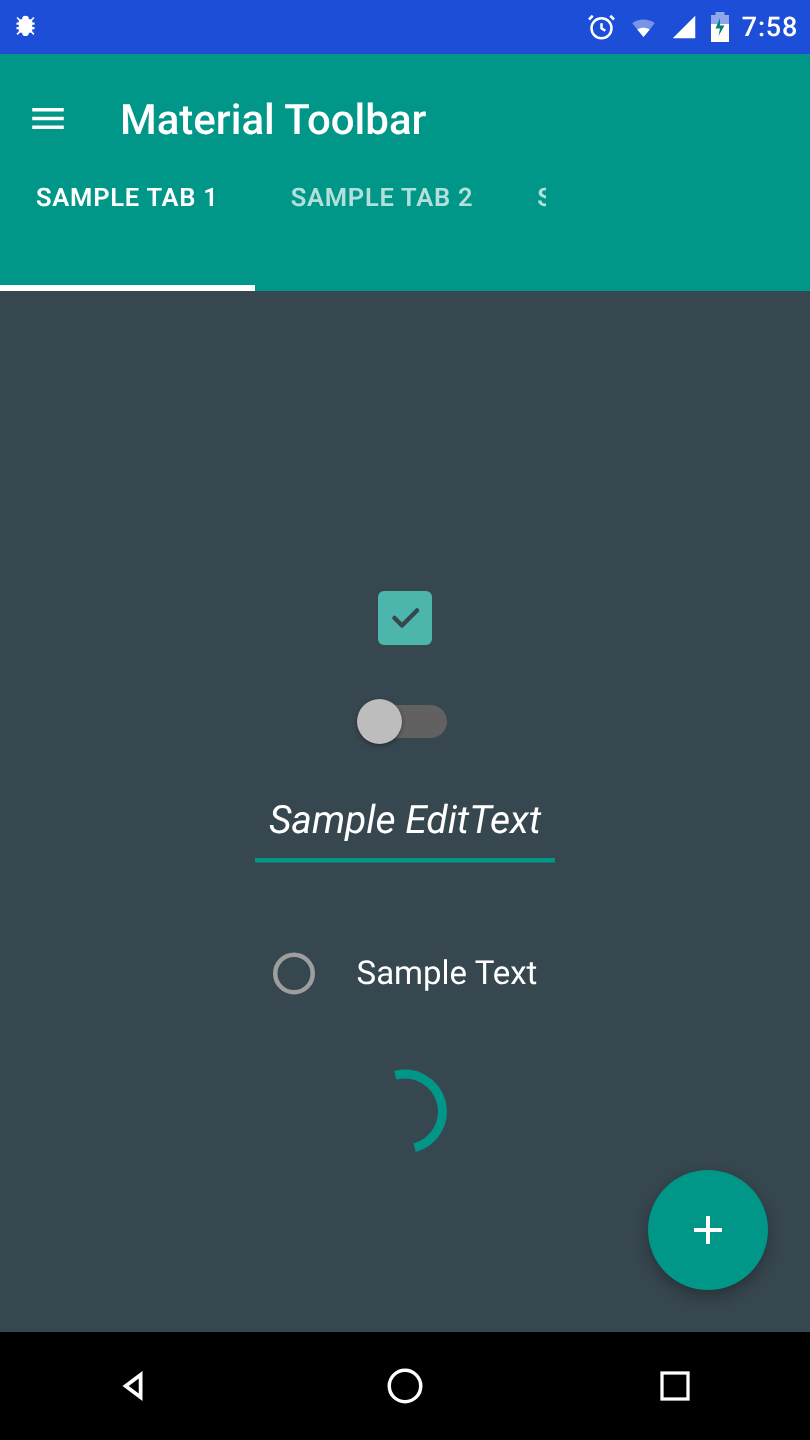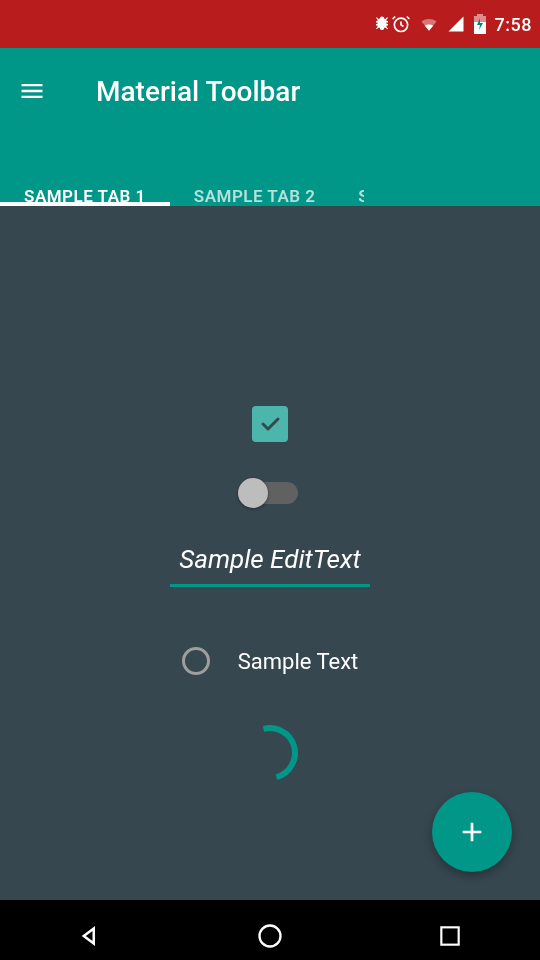--- a/index.html
+++ b/index.html
@@ -1,39 +1,39 @@
 <!DOCTYPE html>
 <html><head>
   <meta charset="utf-8">
   <style>
     * { margin: 0; padding: 0; box-sizing: border-box; font-family: Roboto, Arial, sans-serif; }
     html, body { width: 540px; height: 960px; overflow: hidden; }
     body { background: #000; }
 
     .status-bar {
-      height: 48px;
-      background: #b91c1c;
-      display: flex;
-      align-items: center;
-      justify-content: flex-end;
+      height: 36px;
+      background: #1d4ed8;
+      display: flex;
+      align-items: center;
+      justify-content: space-between;
       padding: 0 8px;
       color: #fff;
       font-size: 18px;
     }
     .status-left { display: flex; align-items: center; gap: 6px; }
     .status-right { display: flex; align-items: center; gap: 8px; }
     .status-time { font-weight: 500; letter-spacing: 0.5px; }
 
     .toolbar {
       height: 86px;
       background: #009688;
       display: flex;
       align-items: center;
       padding: 0 8px;
-      gap: 40px;
+      gap: 24px;
     }
     .toolbar .menu-btn {
       width: 48px; height: 48px;
       display: flex; align-items: center; justify-content: center;
       color: #fff;
     }
     .toolbar-title {
       color: #fff;
       font-size: 28px;
       font-weight: 500;
@@ -43,21 +43,21 @@
       height: 72px;
       background: #009688;
       display: flex;
       align-items: stretch;
       overflow: hidden;
     }
     .tab {
       flex: 0 0 auto;
       padding: 0 24px;
       display: flex;
-      align-items: flex-end;
+      align-items: flex-start;
       justify-content: center;
       color: rgba(255,255,255,0.7);
       font-size: 17px;
       font-weight: 600;
       letter-spacing: 0.5px;
       position: relative;
       white-space: nowrap;
     }
     .tab.active { color: #fff; }
     .tab.active::after {

